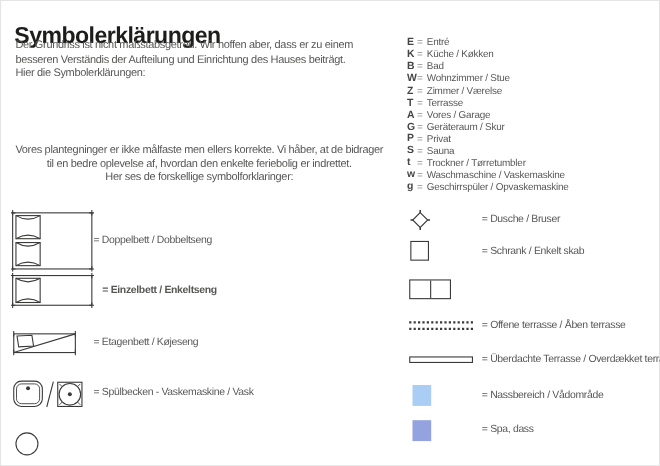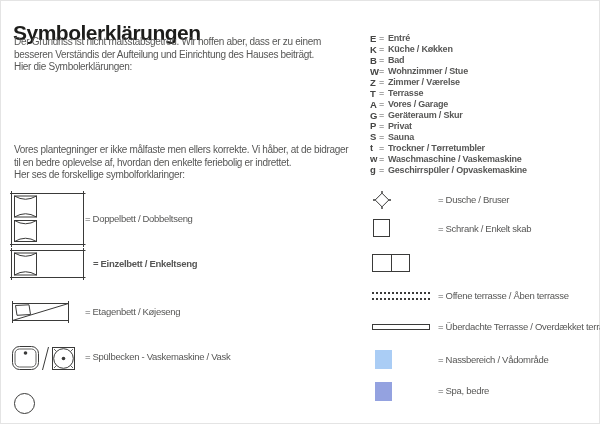--- a/index.html
+++ b/index.html
@@ -18,42 +18,42 @@
     letter-spacing:-0.3px; color:#575756; white-space:pre-line;
   }
   .lbl {
     position:absolute; font-size:9.5px; line-height:12px;
     letter-spacing:-0.3px; color:#575756; white-space:nowrap;
   }
   .codes { position:absolute; left:370px; top:33px; }
   .crow { display:flex; height:10.95px; align-items:center; }
   .ccode { width:9px; font-size:9.5px; font-weight:bold; color:#454544; letter-spacing:-0.2px; }
   .ceq   { width:9px; font-size:9px; color:#575756; }
-  .cdesc { font-size:9px; color:#575756; letter-spacing:-0.2px; white-space:nowrap;font-weight:bold; }
+  .cdesc { font-size:9px; color:#575756; letter-spacing:-0.2px; white-space:nowrap; }
   .icon svg { display:block; }
   .stroke { stroke:#3a3a39; fill:none; stroke-width:1; }
   .fillDot { fill:#3a3a39; stroke:none; }
   .box { position:absolute; box-sizing:border-box; border:1px solid #3a3a39; background:transparent; }
   .divider { position:absolute; left:50%; top:0; bottom:0; width:1px; background:#3a3a39; }
   .dotted {
     position:absolute; box-sizing:border-box; width:58px; height:8px;
     border-top:2px dotted #3a3a39; border-bottom:2px dotted #3a3a39;
   }
   .swatch { position:absolute; width:17px; height:19px; }
 </style>
 </head>
 <body>
 
 <div class="page">
 
   <h1 class="h" style="left:13px; top:20px;">Symbolerklärungen</h1>
   <p class="body" style="left:14px; top:36px;">Der Grundriss ist nicht maßstabsgetreu. Wir hoffen aber, dass er zu einem
 besseren Verständis der Aufteilung und Einrichtung des Hauses beiträgt.
 Hier die Symbolerklärungen:</p>
-  <p class="body" style="left:14px; top:144px;">Vores plantegninger er ikke målfaste men ellers korrekte. Vi håber, at de bidrager
+  <p class="body" style="left:14px; top:131px;text-align:center;">Vores plantegninger er ikke målfaste men ellers korrekte. Vi håber, at de bidrager
 til en bedre oplevelse af, hvordan den enkelte feriebolig er indrettet.
 Her ses de forskellige symbolforklaringer:</p>
 
   <span class="abs icon" style="left:10px; top:191px;">
     <svg width="78" height="56" viewBox="0 0 78 56">
       <g class="stroke">
         <rect x="1.5" y="2.5" width="72" height="51"></rect>
         <path d="M1.5,0 V5 M73.5,0 V5 M1.5,51 V56 M73.5,51 V56 M0,2.5 H4 M71,2.5 H75.5 M0,53.5 H4 M71,53.5 H75.5"></path>
         <rect x="4.5" y="5" width="22" height="21"></rect>
         <path d="M4.5,5 Q15.5,11.5 26.5,5 M4.5,26 Q15.5,19.5 26.5,26"></path>
@@ -198,15 +198,15 @@
   <div class="dotted" style="left:372px; top:292px;"></div>
   <span class="lbl" style="left:438px; top:290px;">= Offene terrasse / Åben terrasse</span>
 
   <div class="box" style="left:372px; top:324px; width:58px; height:6px;"></div>
   <span class="lbl" style="left:438px; top:321px;">= Überdachte Terrasse / Overdækket terrasse</span>
 
   <div class="swatch" style="left: 375px; top: 350px; background: rgb(170, 205, 245);"></div>
   <span class="lbl" style="left:438px; top:354px;">= Nassbereich / Vådområde</span>
 
   <div class="swatch" style="left: 375px; top: 382px; background: rgb(148, 162, 224);"></div>
-  <span class="lbl" style="left:438px; top:385px;">= Spa, bedre</span>
+  <span class="lbl" style="left:438px; top:385px;">= Spa, dass</span>
 
 </div>
 
 </body></html>

